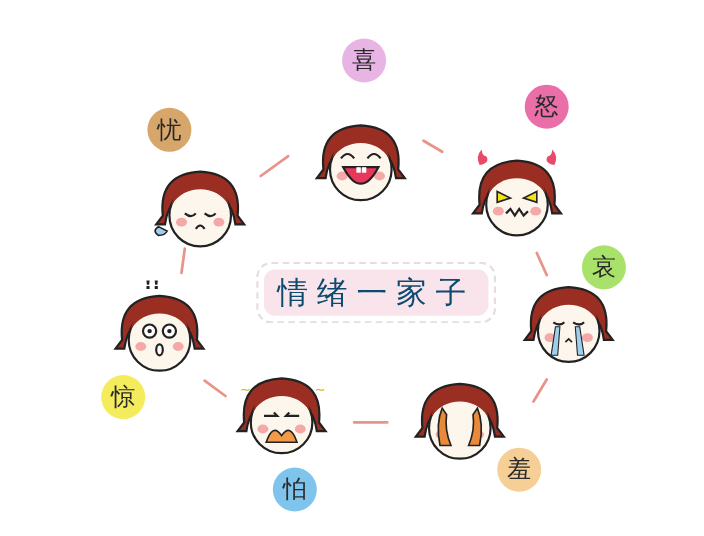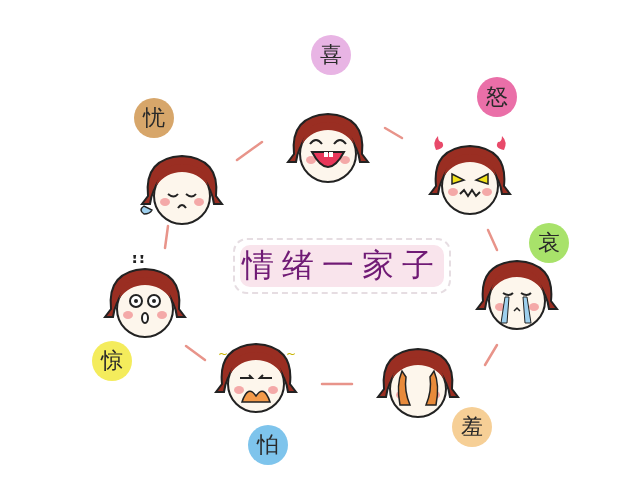--- a/index.html
+++ b/index.html
@@ -6,22 +6,22 @@
   body { width:640px; height:487px; position:relative; overflow:hidden;
          font-family:"DejaVu Sans", sans-serif; }
   .canvas { position:absolute; left:0; top:0; width:640px; height:487px; }
   .badge { position:absolute; width:40px; height:40px; border-radius:50%;
            display:flex; align-items:center; justify-content:center;
            font-size:22px; color:#2a2a2a; transform:translate(-50%,-50%); }
   .title-box { position:absolute; left:233px; top:238px; width:214px; height:52px;
                border:2px dashed #e6dde2; border-radius:14px; background:#fff; }
   .title-inner { position:absolute; left:5px; top:5px; right:5px; bottom:5px;
                  background:#f9e4ec; border-radius:10px; display:flex;
-                 align-items:center; justify-content:center; font-size:32px;
-                 letter-spacing:8px; color:#701a75; }
+                 align-items:center; justify-content:center; font-size:28px;
+                 letter-spacing:8px; color:#0c4a6e; }
   .face { position:absolute; }
 </style>
 </head>
 <body>
 
 <div class="canvas">
   <svg id="lines" width="640" height="487" style="position:absolute;left:0;top:0">
       <line x1="237" y1="160" x2="262" y2="142" stroke="#e8948a" stroke-width="2.5" stroke-linecap="round"></line>
       <line x1="385" y1="128" x2="402" y2="138" stroke="#e8948a" stroke-width="2.5" stroke-linecap="round"></line>
       <line x1="488" y1="230" x2="497" y2="250" stroke="#e8948a" stroke-width="2.5" stroke-linecap="round"></line>

